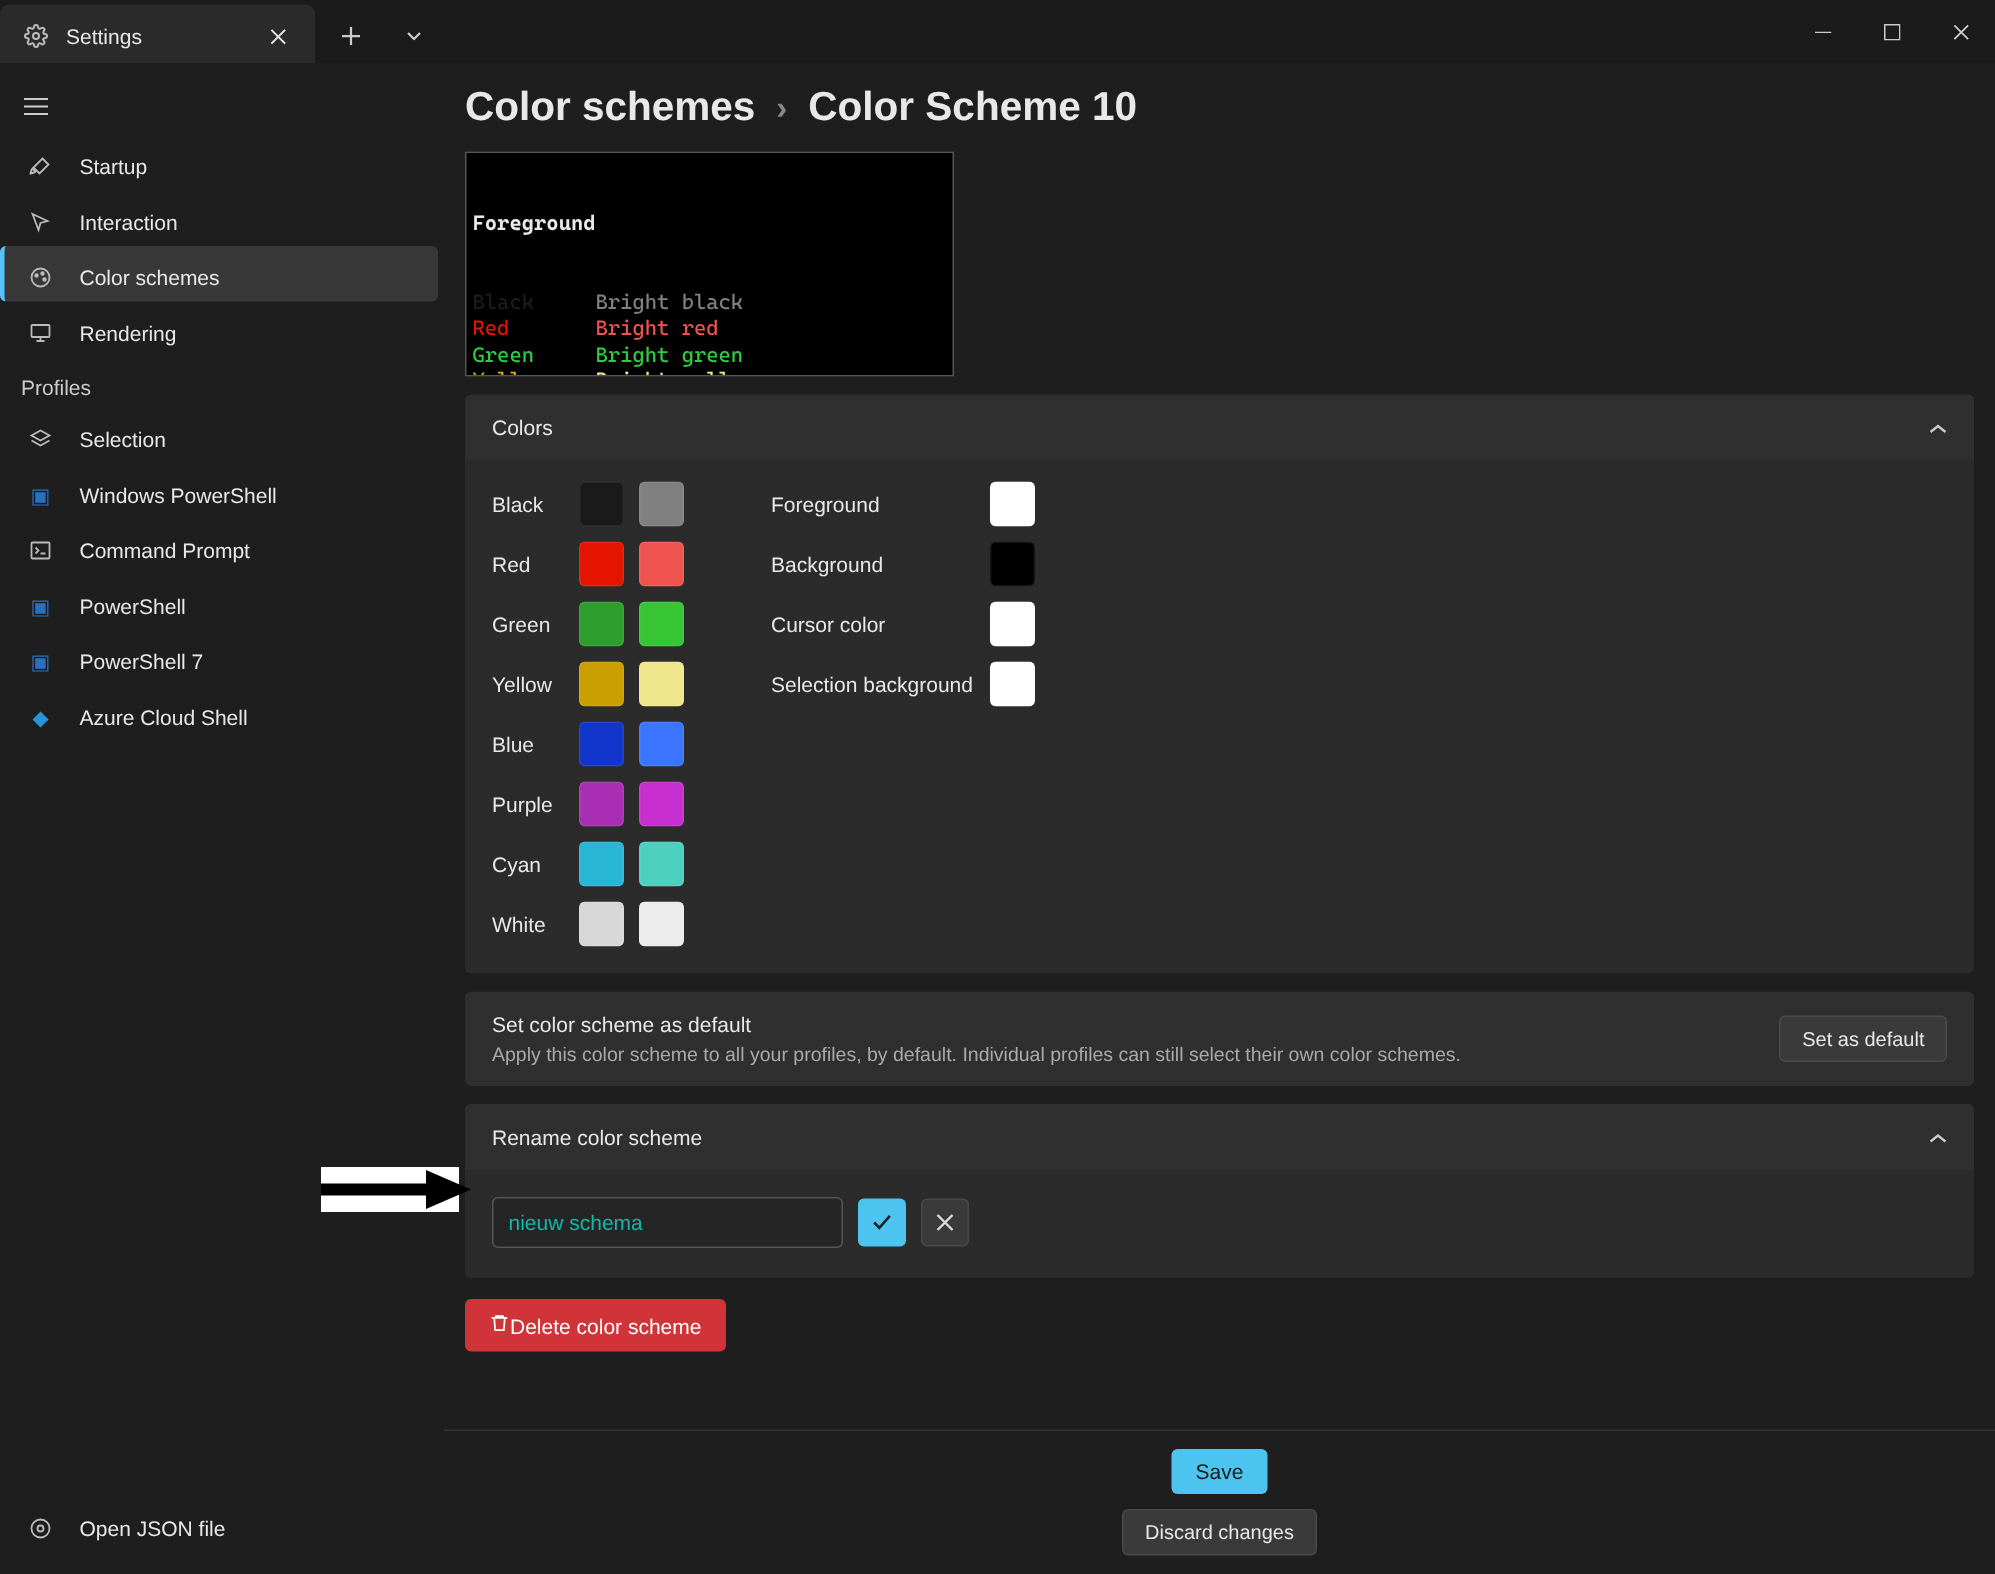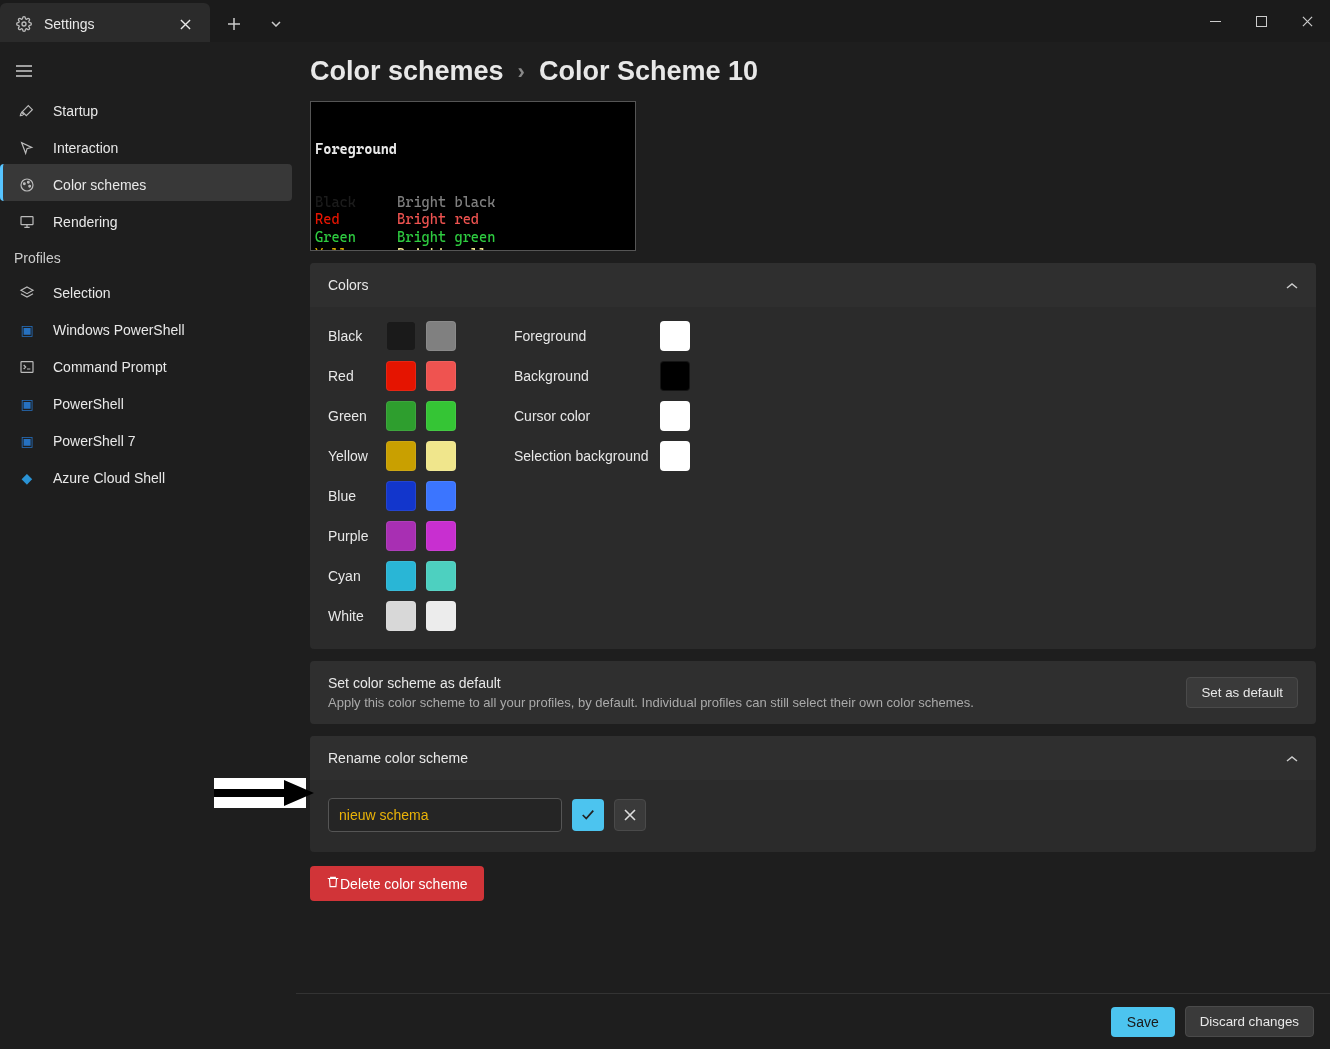--- a/index.html
+++ b/index.html
@@ -146,21 +146,21 @@
   background:#3a3a3a;
   border:1px solid #4a4a4a;
   color:#e8e8e8;
   padding: 7px 14px;
   border-radius:4px;
 }
 .rename-body { padding: 18px 18px 20px 18px; display:flex; align-items:center; gap:10px; }
 .rename-input {
   background:#252525;
   border:1px solid #555;
-  color:#eab308;
+  color:#14b8a6;
   padding: 8px 10px;
   border-radius:4px;
   width: 234px;
   font-size:14px;
 }
 .accept-btn {
   width: 32px; height: 32px;
   background:#4cc4ef;
   border-radius:4px;
   display:flex; align-items:center; justify-content:center;
@@ -194,20 +194,21 @@
   background:#fff;
 }
 .arrow-marker svg { position:absolute; right:-2px; top:-6px; }
 .content-footer {
   border-top: 1px solid #333;
   display:flex;
   justify-content:flex-end;
   align-items:center;
   gap: 10px;
   padding: 12px 16px;
+  flex-direction: column;
 }
 .save-btn {
   background:#4cc4ef;
   color:#1a1a1a;
   border:none;
   padding: 7px 16px;
   border-radius:4px;
   font-size:14px;
 }
 .subtext { color:#aaa; font-size: 13px; margin-top:4px; }
@@ -337,20 +338,31 @@
     </div>
     <div class="side-item">
       <span class="side-icon" style="color:#2671c0">▣</span>
       <span>PowerShell 7</span>
     </div>
     <div class="side-item">
       <span class="side-icon" style="color:#2a93d5">◆</span>
       <span>Azure Cloud Shell</span>
     </div>
 
+    <div class="sidebar-footer">
+      <div class="side-item">
+        <span class="side-icon">
+            <svg width="16" height="16" viewBox="0 0 24 24" fill="none" stroke="currentColor" stroke-width="1.8">
+              <circle cx="12" cy="12" r="3"></circle>
+              <circle cx="12" cy="12" r="9"></circle>
+            </svg>
+          </span>
+        <span>Open JSON file</span>
+      </div>
+    </div>
   </div>
 
   <div class="content">
     <div class="content-scroll">
 
       <div class="breadcrumb">
         <span>Color schemes</span>
         <span class="chev">›</span>
         <span>Color Scheme 10</span>
       </div>

